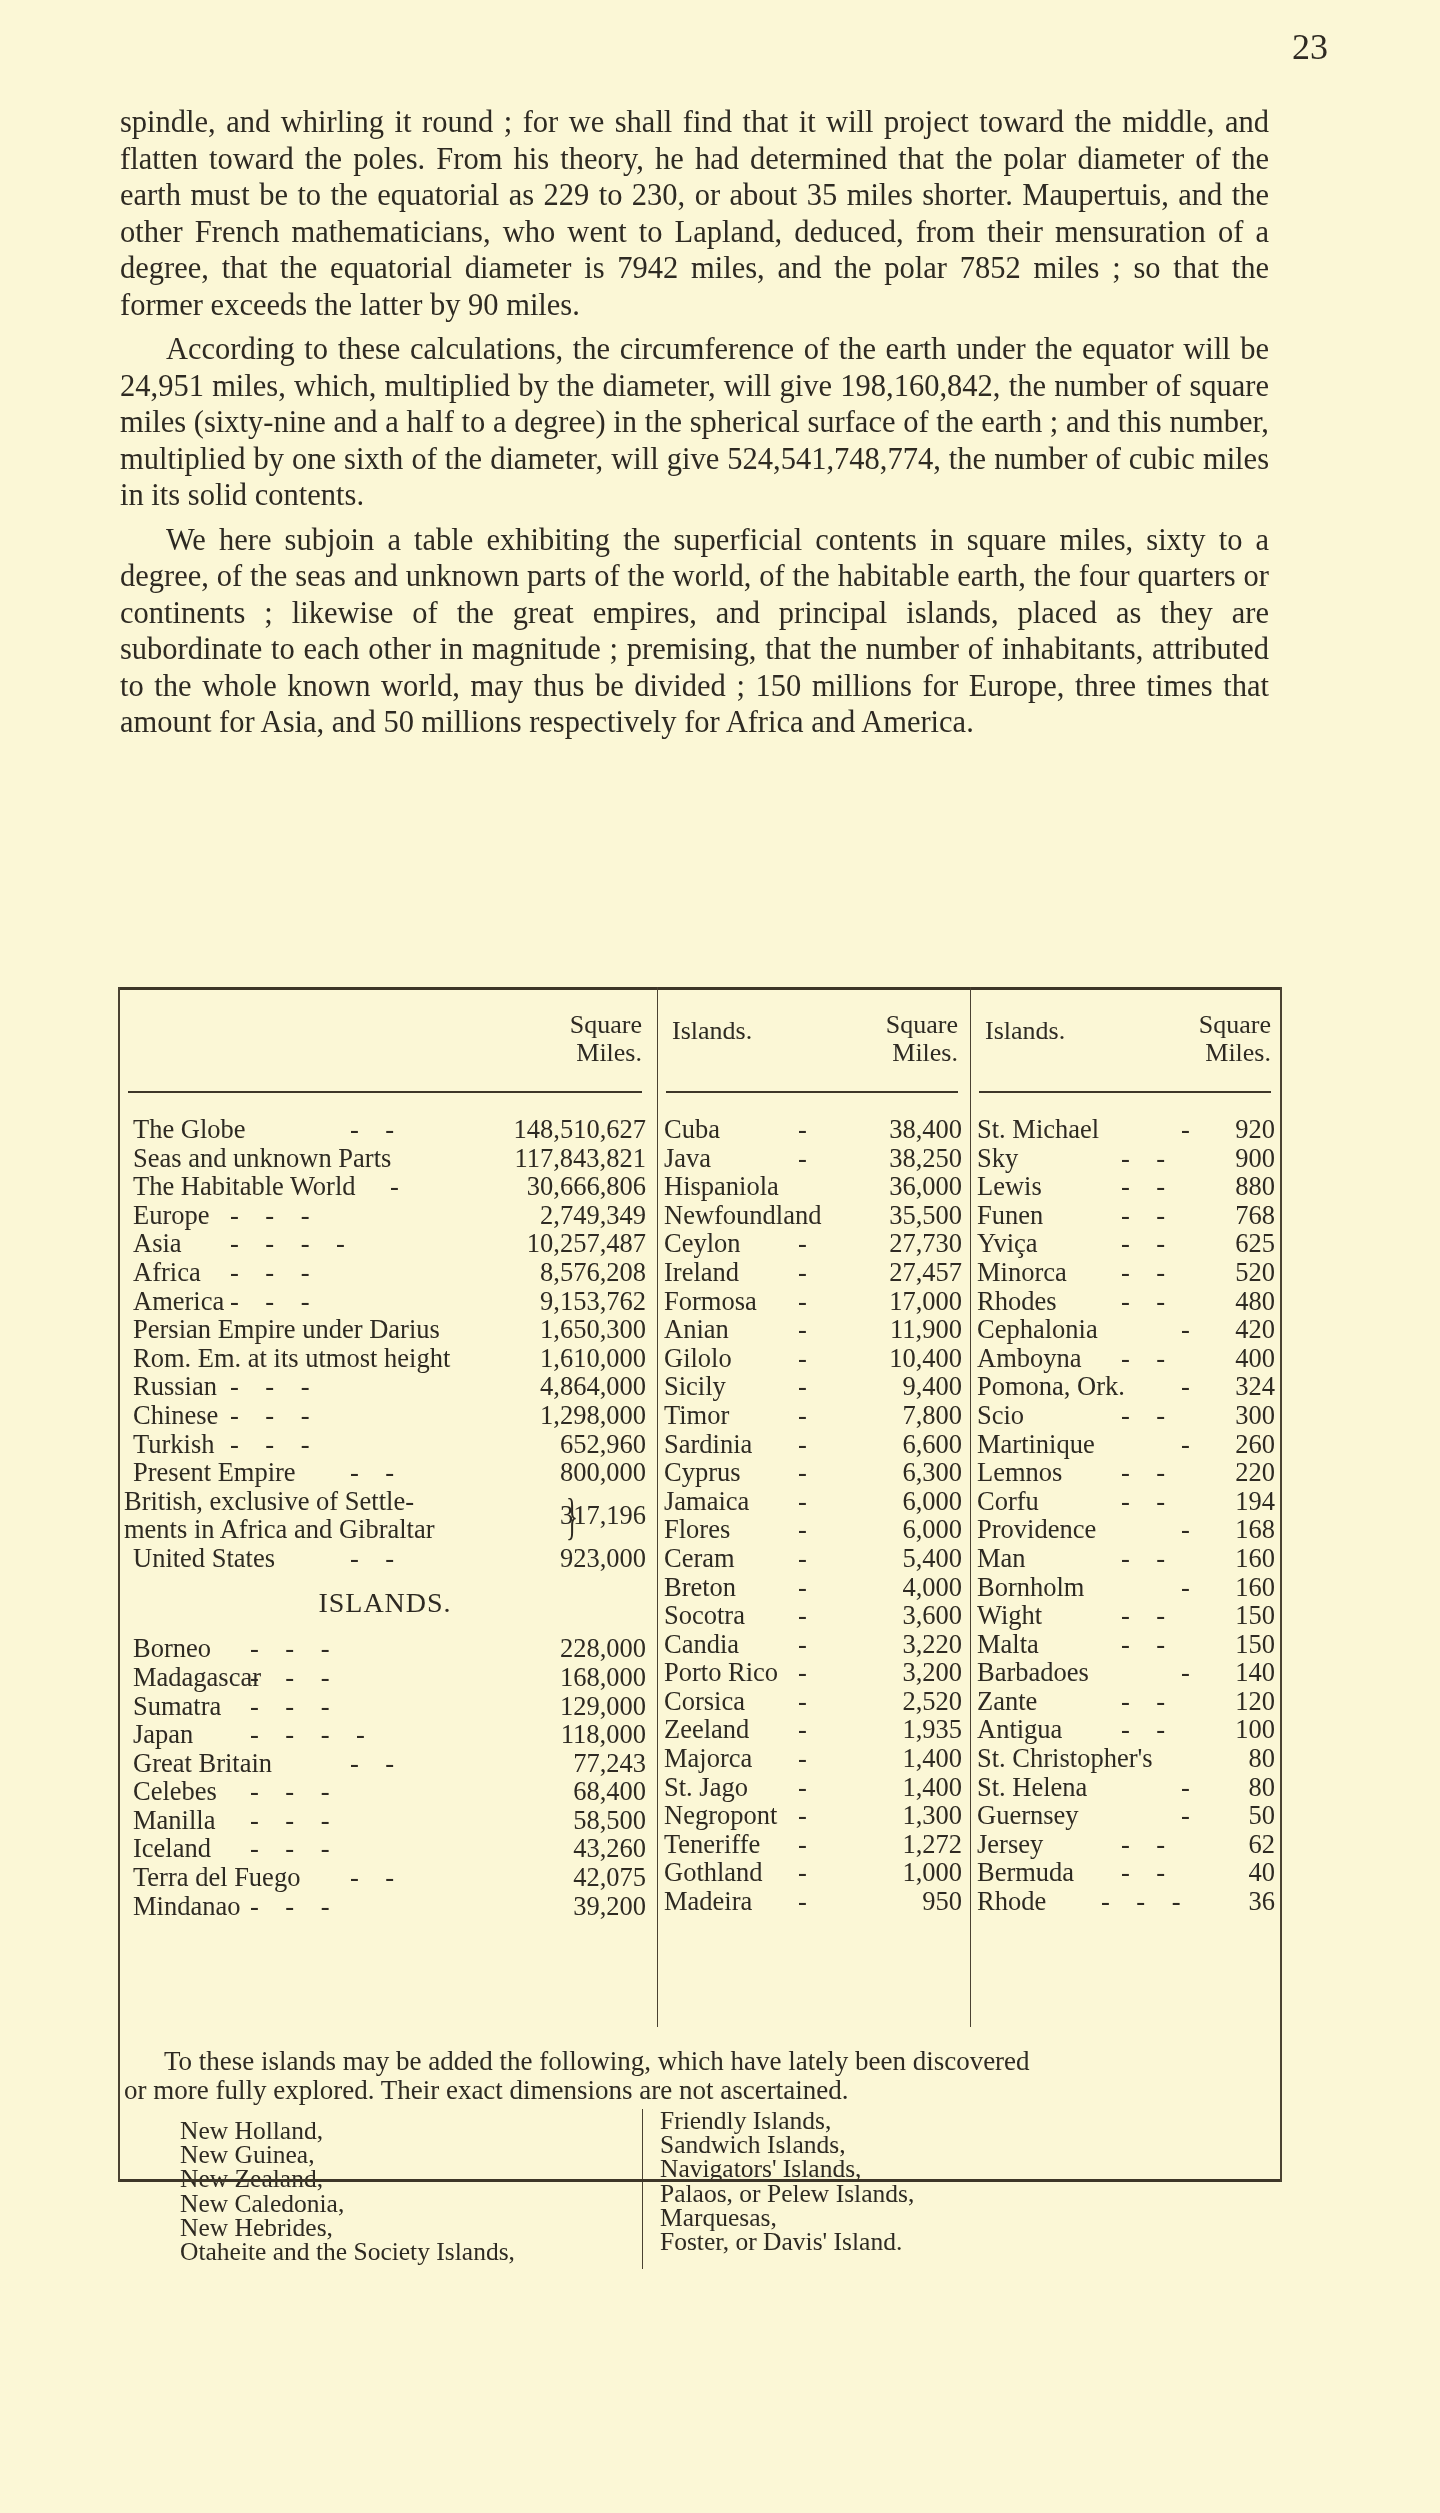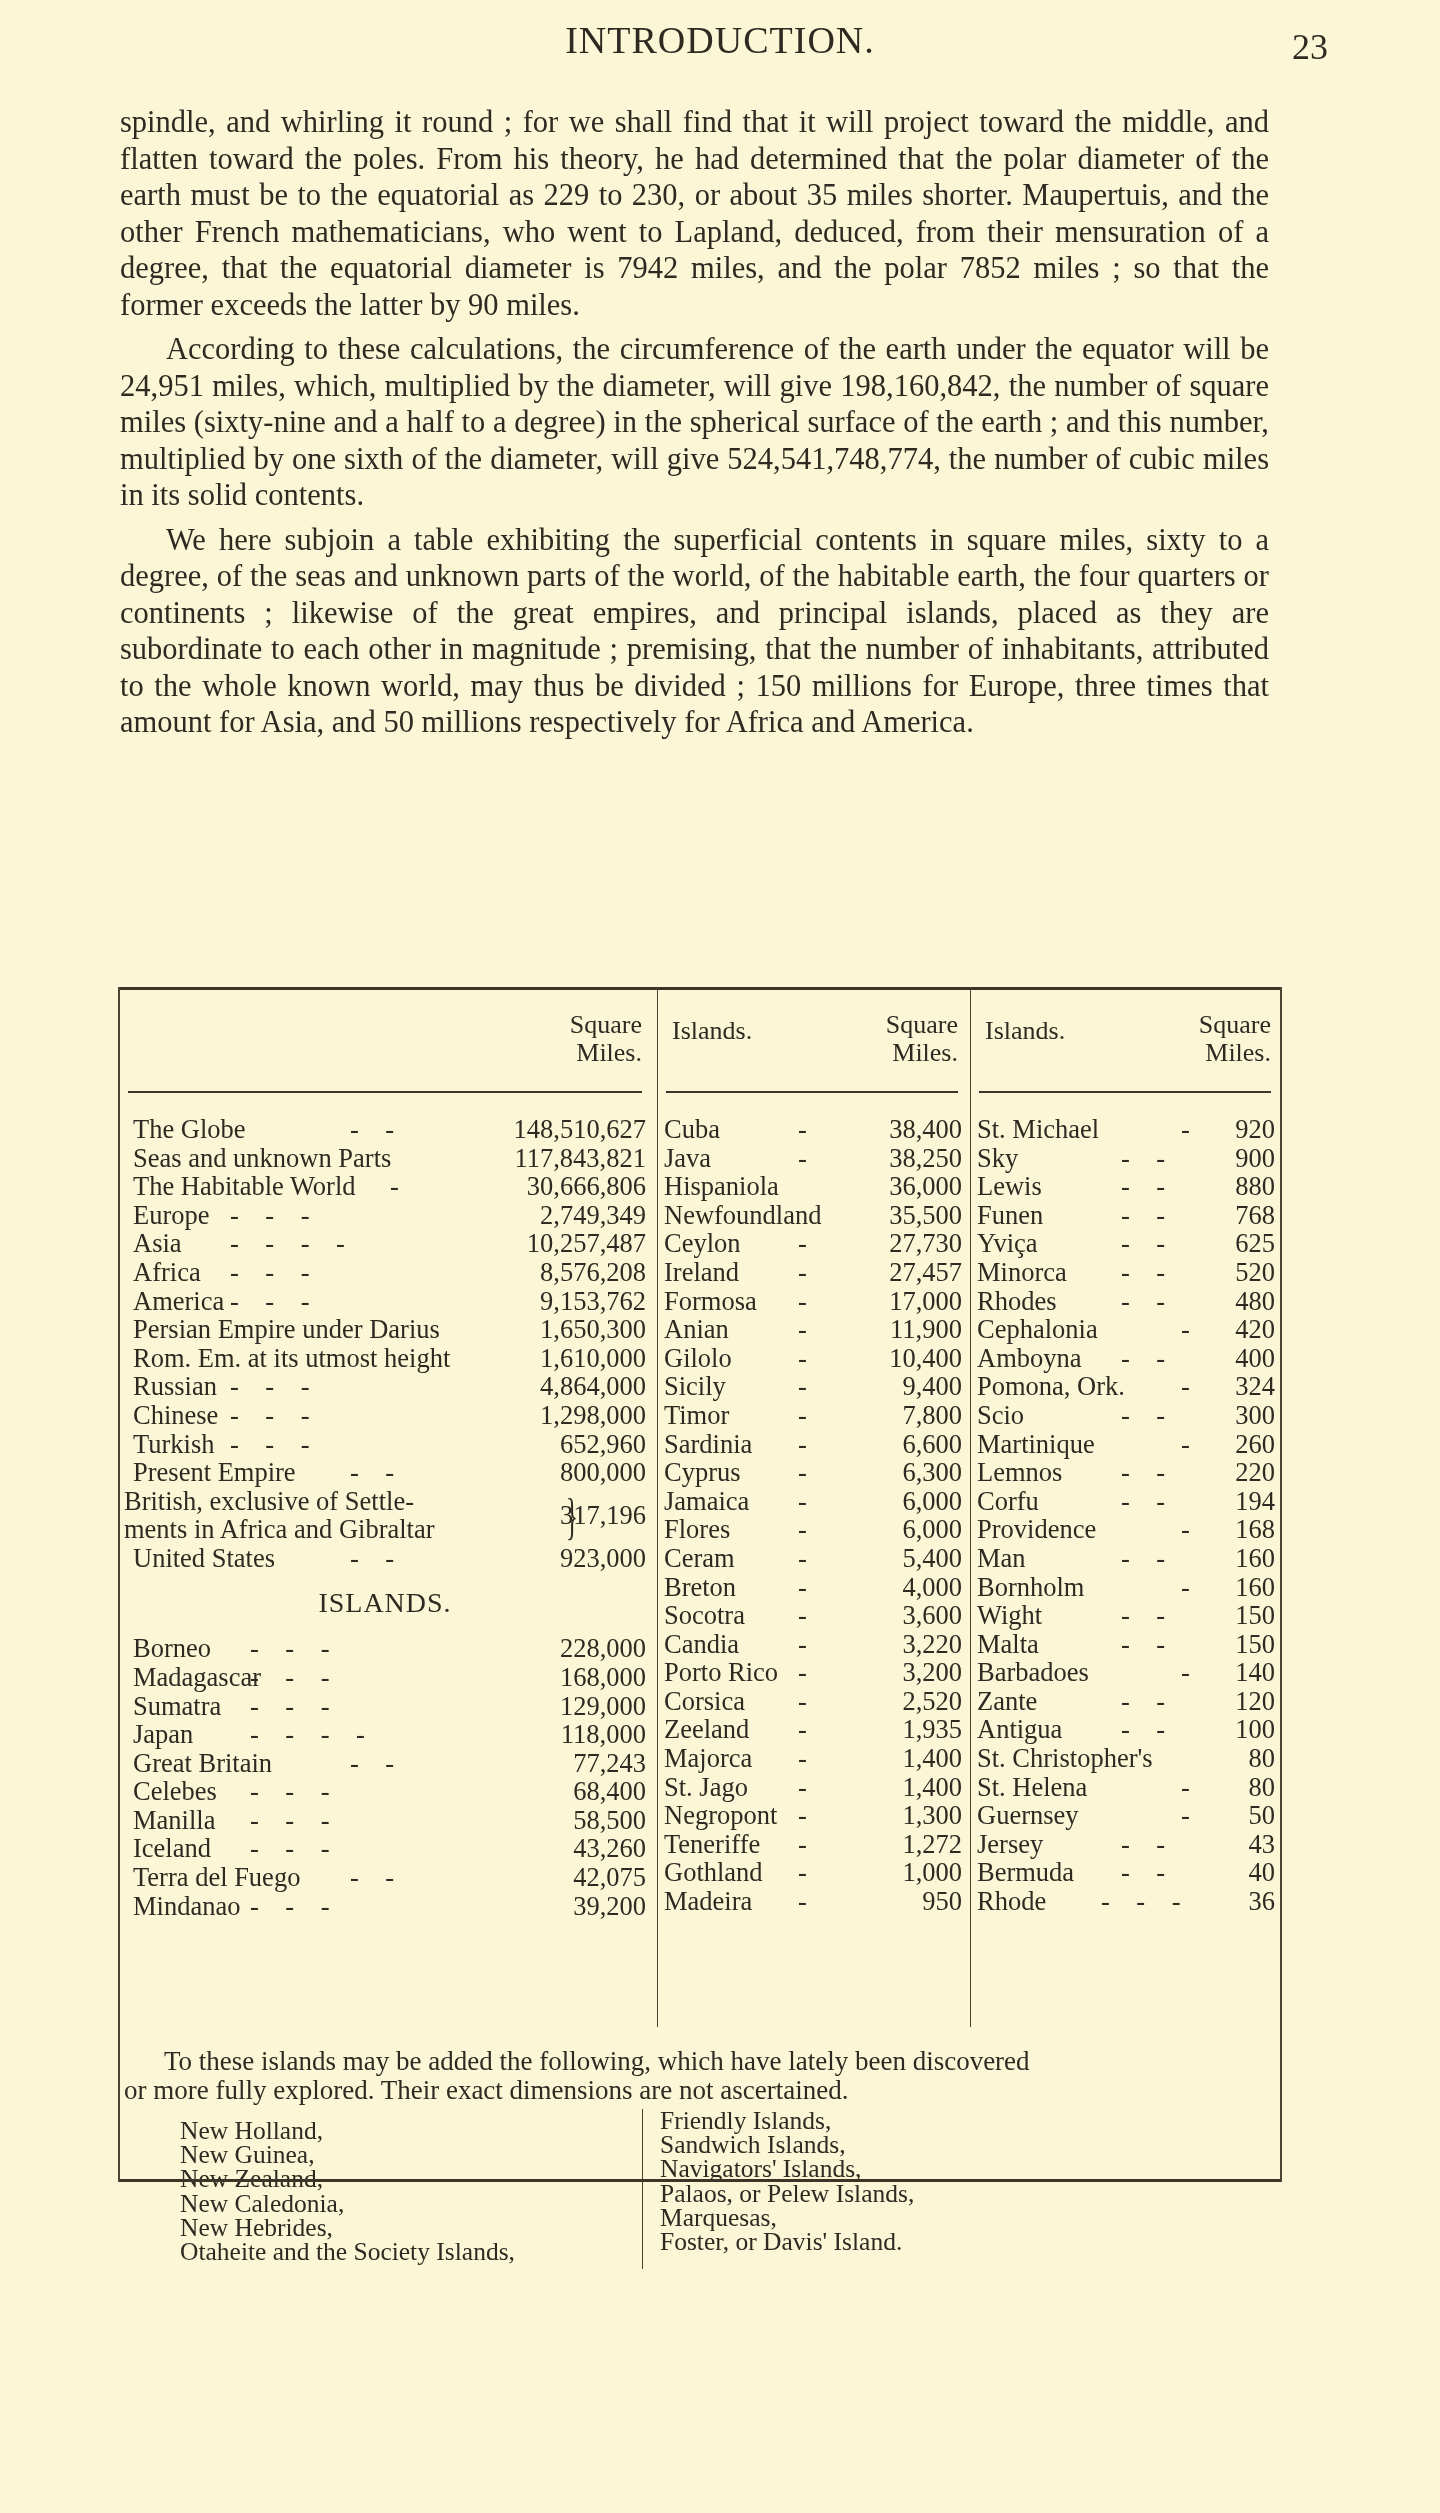--- a/index.html
+++ b/index.html
@@ -68,21 +68,20 @@
   .added { position:absolute; top:62px; left:0; right:0; height:148px; font-size:25.5px; line-height:24.2px; }
   .added .left { position:absolute; left:60px; top:10px; }
   .added .right { position:absolute; left:540px; top:0; }
   .added .divider { position:absolute; left:522px; top:0; height:160px; border-left:1.5px solid #4a4232; }
   .added div.item { white-space:nowrap; }
 </style>
 </head>
 <body>
 
 <div class="header">
-  <div class="running-head">INTRODUCTION.</div>
   <div class="page-num">23</div>
 </div>
 
 <div class="body-text">
   <p>spindle, and whirling it round ; for we shall find that it will project toward the middle, and flatten toward the poles.  From his theory, he had determined that the polar diameter of the earth must be to the equatorial as 229 to 230, or about 35 miles shorter.  Maupertuis, and the other French mathematicians, who went to Lapland, deduced, from their mensuration of a degree, that the equatorial diameter is 7942 miles, and the polar 7852 miles ; so that the former exceeds the latter by 90 miles.</p>
   <p class="indent">According to these calculations, the circumference of the earth under the equator will be 24,951 miles, which, multiplied by the diameter, will give 198,160,842, the number of square miles (sixty-nine and a half to a degree) in the spherical surface of the earth ; and this number, multiplied by one sixth of the diameter, will give 524,541,748,774, the number of cubic miles in its solid contents.</p>
   <p class="indent">We here subjoin a table exhibiting the superficial contents in square miles, sixty to a degree, of the seas and unknown parts of the world, of the habitable earth, the four quarters or continents ; likewise of the great empires, and principal islands, placed as they are subordinate to each other in magnitude ; premising, that the number of inhabitants, attributed to the whole known world, may thus be divided ; 150 millions for Europe, three times that amount for Asia, and 50 millions respectively for Africa and America.</p>
 </div>
 
 <div class="table-wrap">
@@ -507,21 +506,21 @@
           <span class="val">80</span>
         </div>
         <div class="row">
           <span class="name">Guernsey</span>
           <span class="dash" style="left: 210px; white-space: pre;">-</span>
           <span class="val">50</span>
         </div>
         <div class="row">
           <span class="name">Jersey</span>
           <span class="dash" style="left: 150px; white-space: pre;">-    -</span>
-          <span class="val">43</span>
+          <span class="val">62</span>
         </div>
         <div class="row">
           <span class="name">Bermuda</span>
           <span class="dash" style="left: 150px; white-space: pre;">-    -</span>
           <span class="val">40</span>
         </div>
         <div class="row">
           <span class="name">Rhode</span>
           <span class="dash" style="left: 130px; white-space: pre;">-    -    -</span>
           <span class="val">36</span>

